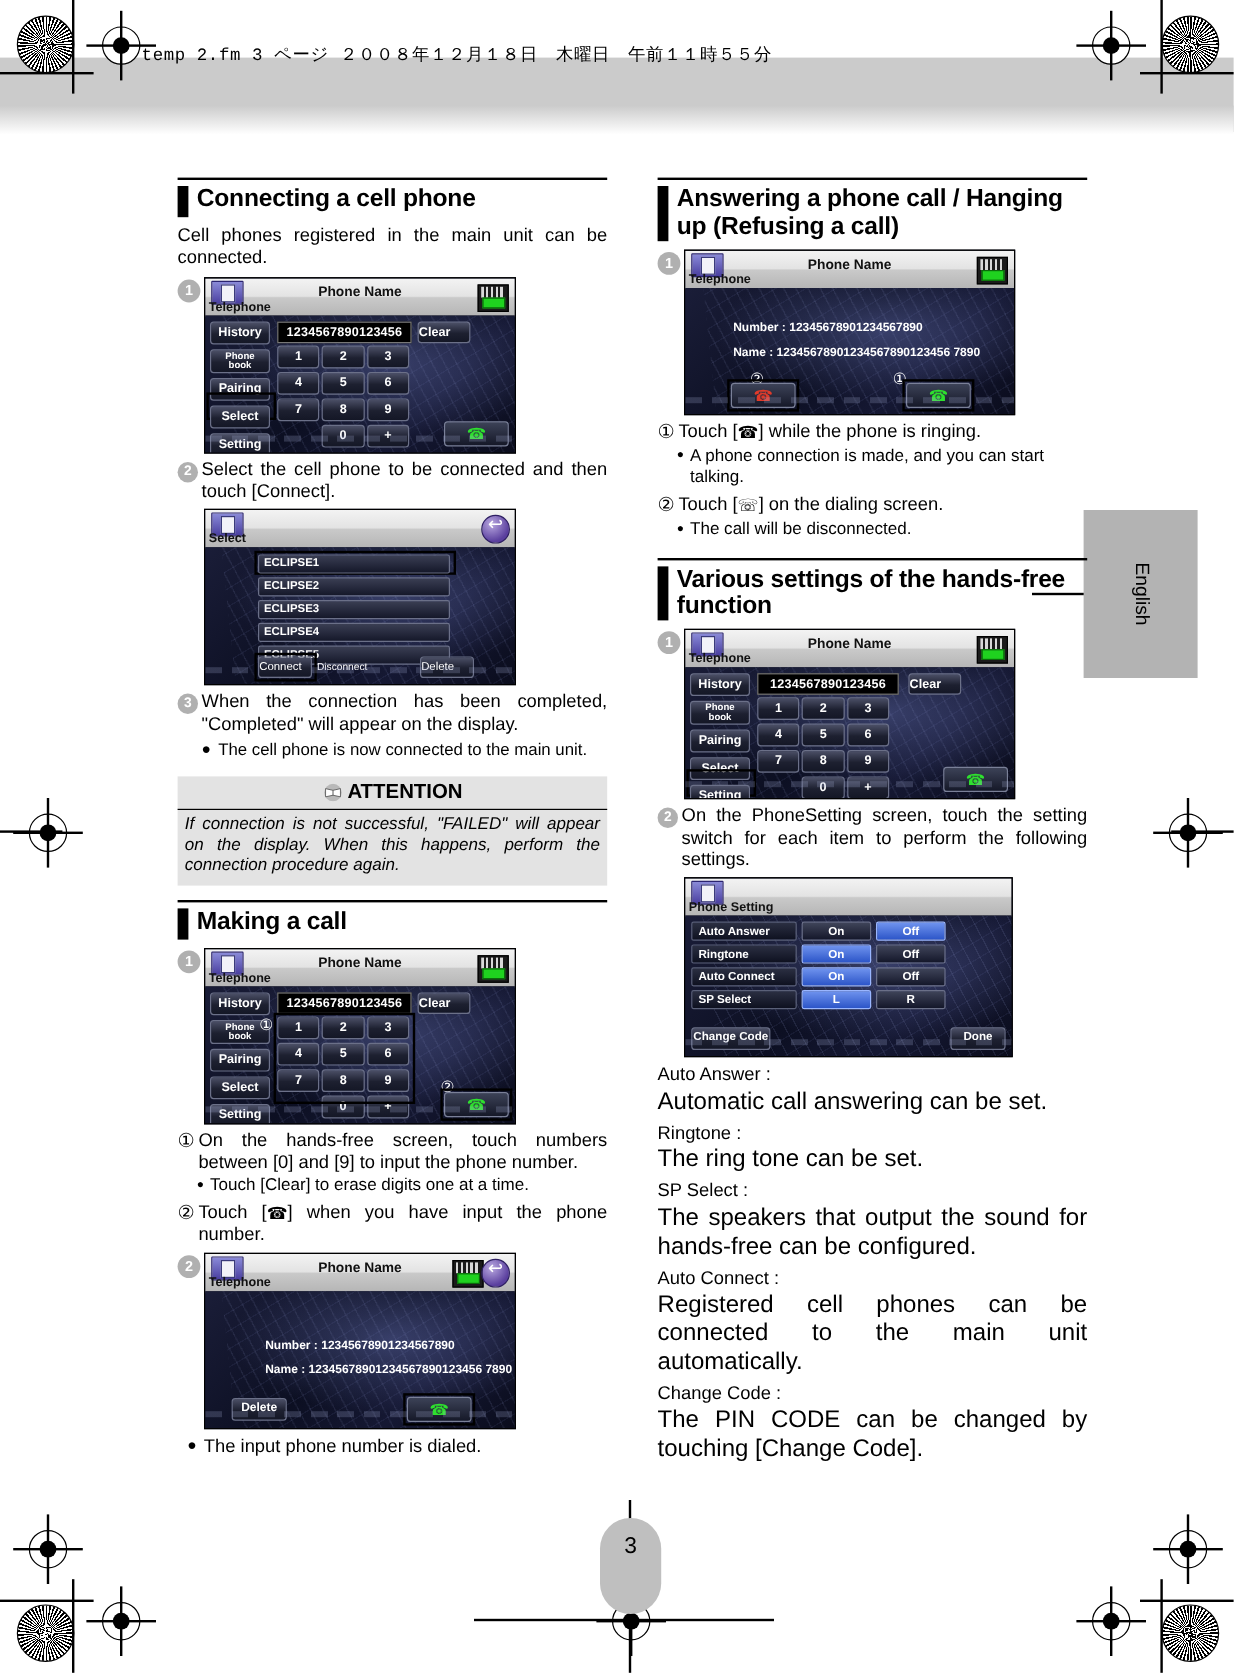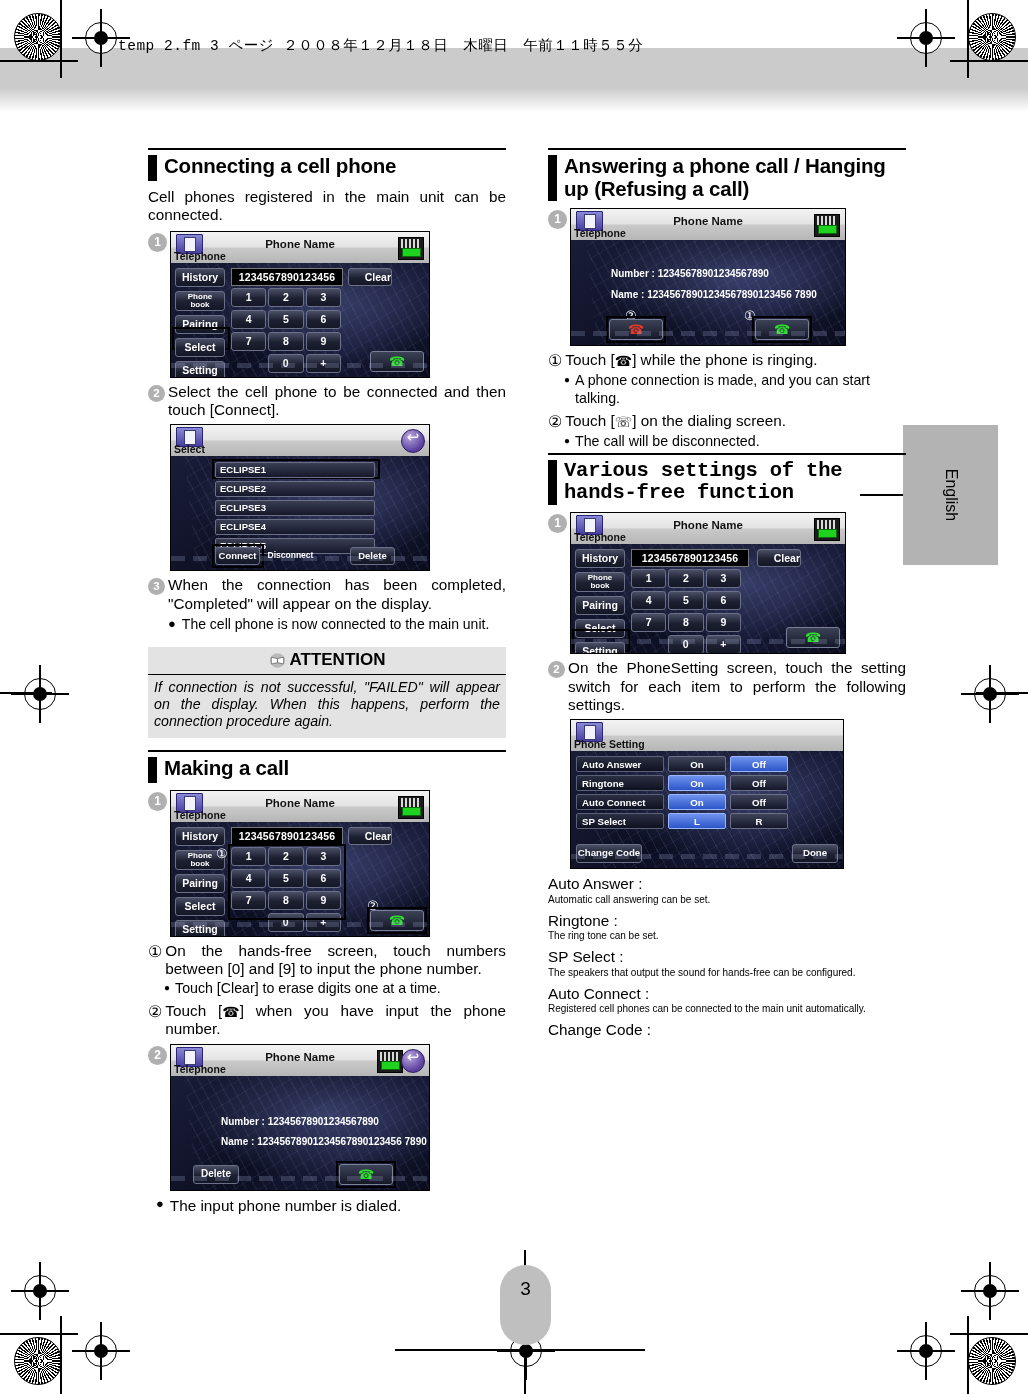--- a/index.html
+++ b/index.html
@@ -240,21 +240,21 @@
     position: absolute; left: 60px; top: 5px; width: 110px; height: 16px;
     background: #000; border: 1px solid #777;
     color: #fff; font-size: 10.5px; font-weight: bold;
     text-align: center; line-height: 16px; letter-spacing: .2px;
   }
   .clearbtn {
     position: absolute; left: 177px; top: 5px; width: 42px; height: 16px;
     background: linear-gradient(to bottom,#4b4f66,#1d2030 55%,#141726);
     border: 1px solid #6b7088; border-radius: 3px;
     color: #fff; font-size: 10.5px; font-weight: bold;
-    text-align: right; line-height: 16px;
+    text-align: left; line-height: 16px;
   }
   .keypad { position: absolute; left: 60px; top: 25px; width: 112px; }
   .keyrow { display: flex; margin-bottom: 3px; }
   .key {
     width: 36px; height: 17px; margin-right: 2px;
     background: linear-gradient(to bottom,#4b4f66,#1d2030 55%,#141726);
     border: 1px solid #6b7088; border-radius: 3px;
     color: #fff; font-size: 10.5px; font-weight: bold;
     text-align: center; line-height: 16px;
   }
@@ -281,22 +281,22 @@
     height: 14px; margin-bottom: 3px;
     background: linear-gradient(to bottom,#3a3e53,#15182a);
     border: 1px solid #6b7088; border-radius: 2px;
     color: #fff; font-size: 9.5px; font-weight: bold;
     padding-left: 4px; line-height: 13px;
   }
   .selbtns { position: absolute; left: 44px; bottom: 5px; width: 180px; display: flex; }
   .selbtn {
     background: linear-gradient(to bottom,#4b4f66,#1d2030 55%,#141726);
     border: 1px solid #6b7088; border-radius: 3px;
-    color: #fff; font-size: 9.5px; font-weight: bold;
-    text-align: center; line-height: 15px; height: 16px;
+    color: #fff; font-size: 9.5px; font-weight: normal;
+    text-align: left; line-height: 15px; height: 16px;
   }
 
   
   .inforow {
     position: absolute; color: #fff; font-size: 10px; font-weight: bold;
     white-space: nowrap;
   }
   .deletebtn {
     position: absolute; left: 22px; bottom: 6px; width: 44px; height: 17px;
     background: linear-gradient(to bottom,#4b4f66,#1d2030 55%,#141726);
@@ -339,21 +339,21 @@
   .set-foot-right {
     position: absolute; right: 5px; bottom: 5px; width: 44px; height: 17px;
     background: linear-gradient(to bottom,#4b4f66,#1d2030 55%,#141726);
     border: 1px solid #6b7088; border-radius: 3px;
     color: #fff; font-size: 9.7px; font-weight: bold;
     text-align: center; line-height: 16px;
   }
 
   .defrow { margin: 6px 0 0 0; }
   .defrow .term { font-size: 15.3px; line-height: 1.2; }
-  .defrow .desc { font-size: 10px; line-height: 1.2; text-align: justify; }
+  .defrow .desc { font-size: 20px; line-height: 1.2; text-align: justify; }
 
   .inline-handset {
     display: inline-block; color: #000; font-size: 14px;
     transform: translateY(1px);
   }
 </style>
 </head>
 <body>
 
 <div class="page">
@@ -695,21 +695,21 @@
       <div class="cnum">②</div>
       <div class="txt">
         <span>Touch [</span><span class="inline-handset">☏</span><span>] on the dialing screen.</span>
       </div>
     </div>
     <div class="sub-bullet" style="margin-left:16px;">
       <div class="mark">●</div>
       <div class="txt">The call will be disconnected.</div>
     </div>
 
-    <div class="sec-head" style="margin-top:2px;font-family:Liberation Mono, monospace;">
+    <div class="sec-head" style="margin-top:14px;">
       <div class="bar"></div>
       <h2>Various settings of the hands-free function</h2>
     </div>
 
     <div class="fig">
       <div class="callout">1</div>
       <div class="screen w260" style="width:274px;height:140px;">
         <div class="sc-title">
           <div class="appicon"></div>
           <div class="applabel">Telephone</div>
@@ -809,17 +809,18 @@
     <div class="defrow">
       <div class="term">SP Select :</div>
       <div class="desc">The speakers that output the sound for hands-free can be configured.</div>
     </div>
     <div class="defrow">
       <div class="term">Auto Connect :</div>
       <div class="desc">Registered cell phones can be connected to the main unit automatically.</div>
     </div>
     <div class="defrow">
       <div class="term">Change Code :</div>
+      <div class="desc">The PIN CODE can be changed by touching [Change Code].</div>
     </div>
 
   </div>
 
 </div>
 
 </body></html>

